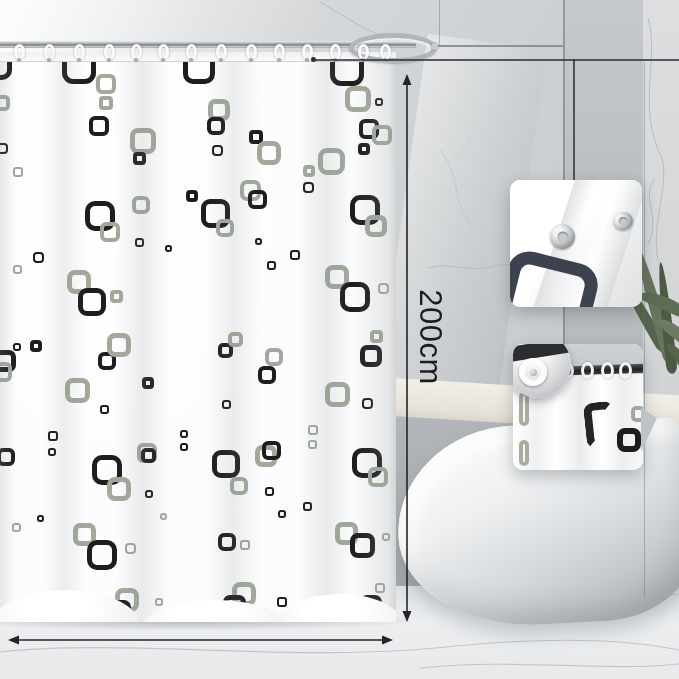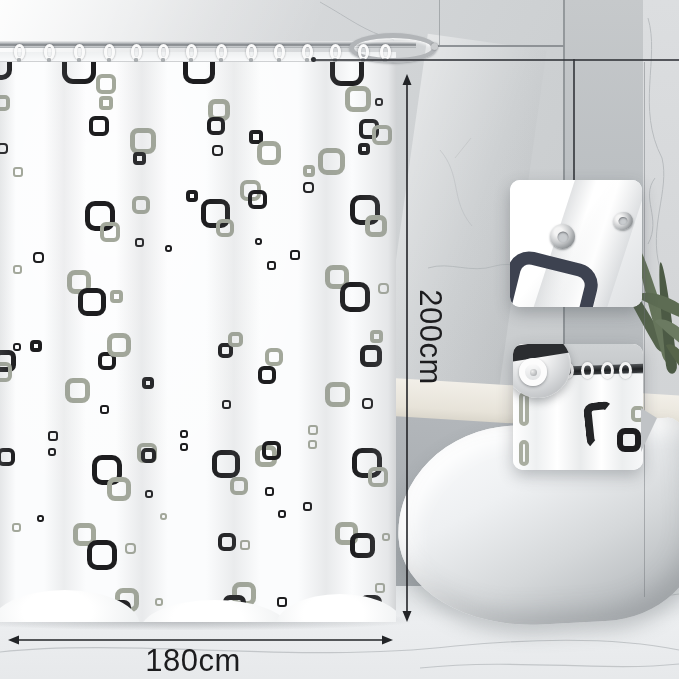--- a/index.html
+++ b/index.html
@@ -374,15 +374,14 @@
 
   <svg class="abs dims-svg" viewBox="0 0 679 679">
     <line id="dim-v" x1="407" y1="83" x2="407" y2="613" stroke="#222427" stroke-width="1.6"></line>
     <polygon id="dim-v-top" points="407,74 402.5,85 411.5,85" fill="#222427"></polygon>
     <polygon id="dim-v-bot" points="407,622 402.5,611 411.5,611" fill="#222427"></polygon>
     <line id="dim-h" x1="17" y1="640" x2="384" y2="640" stroke="#222427" stroke-width="1.6"></line>
     <polygon id="dim-h-left" points="8,640 19,635.5 19,644.5" fill="#222427"></polygon>
     <polygon id="dim-h-right" points="393,640 382,635.5 382,644.5" fill="#222427"></polygon>
   </svg>
   <div class="dim-label" id="label-height" style="left: 430px; top: 337px; transform: translate(-50%, -50%) rotate(90deg);">200cm</div>
-  <div class="dim-label" id="label-width" style="left: 193px; top: 661px; transform: translate(-50%, -50%);">180cm</div>
 
 </div>
 
 </body></html>

